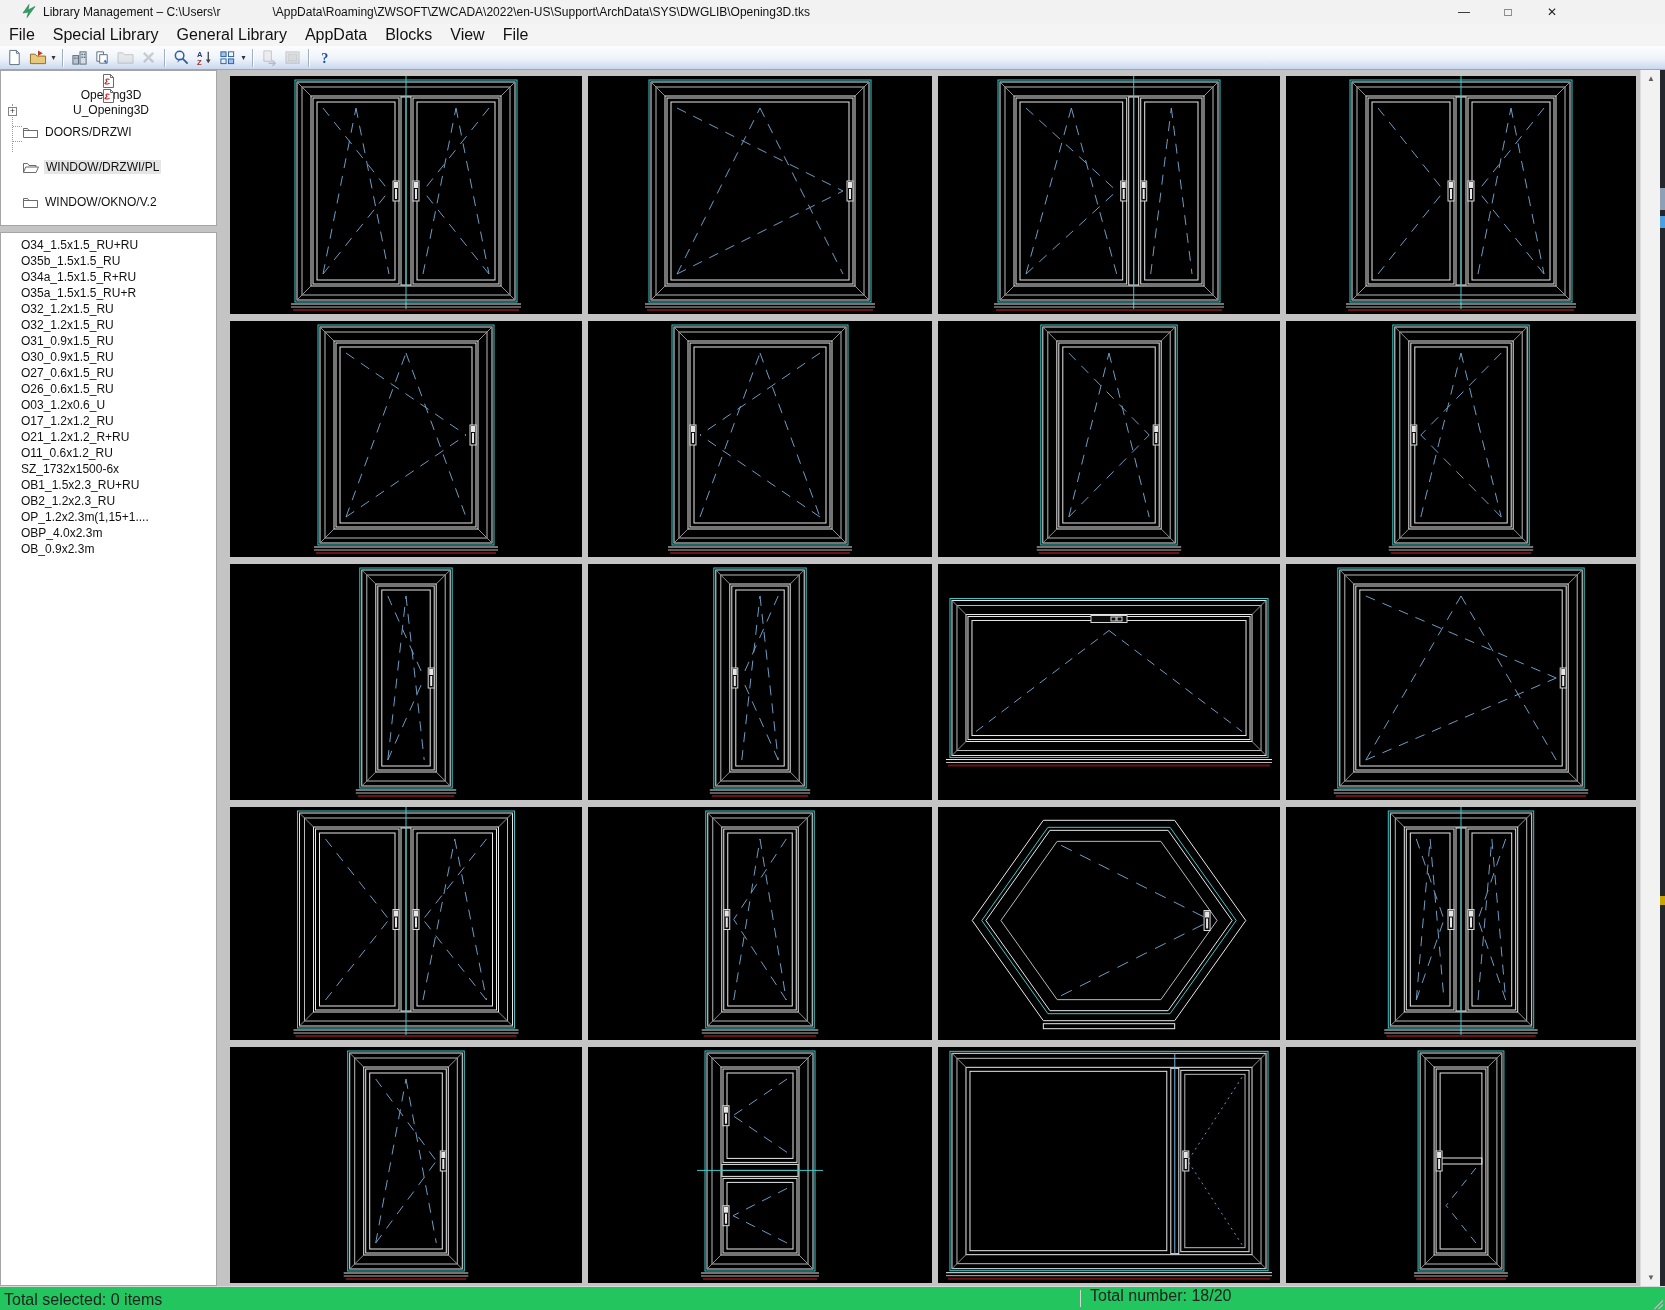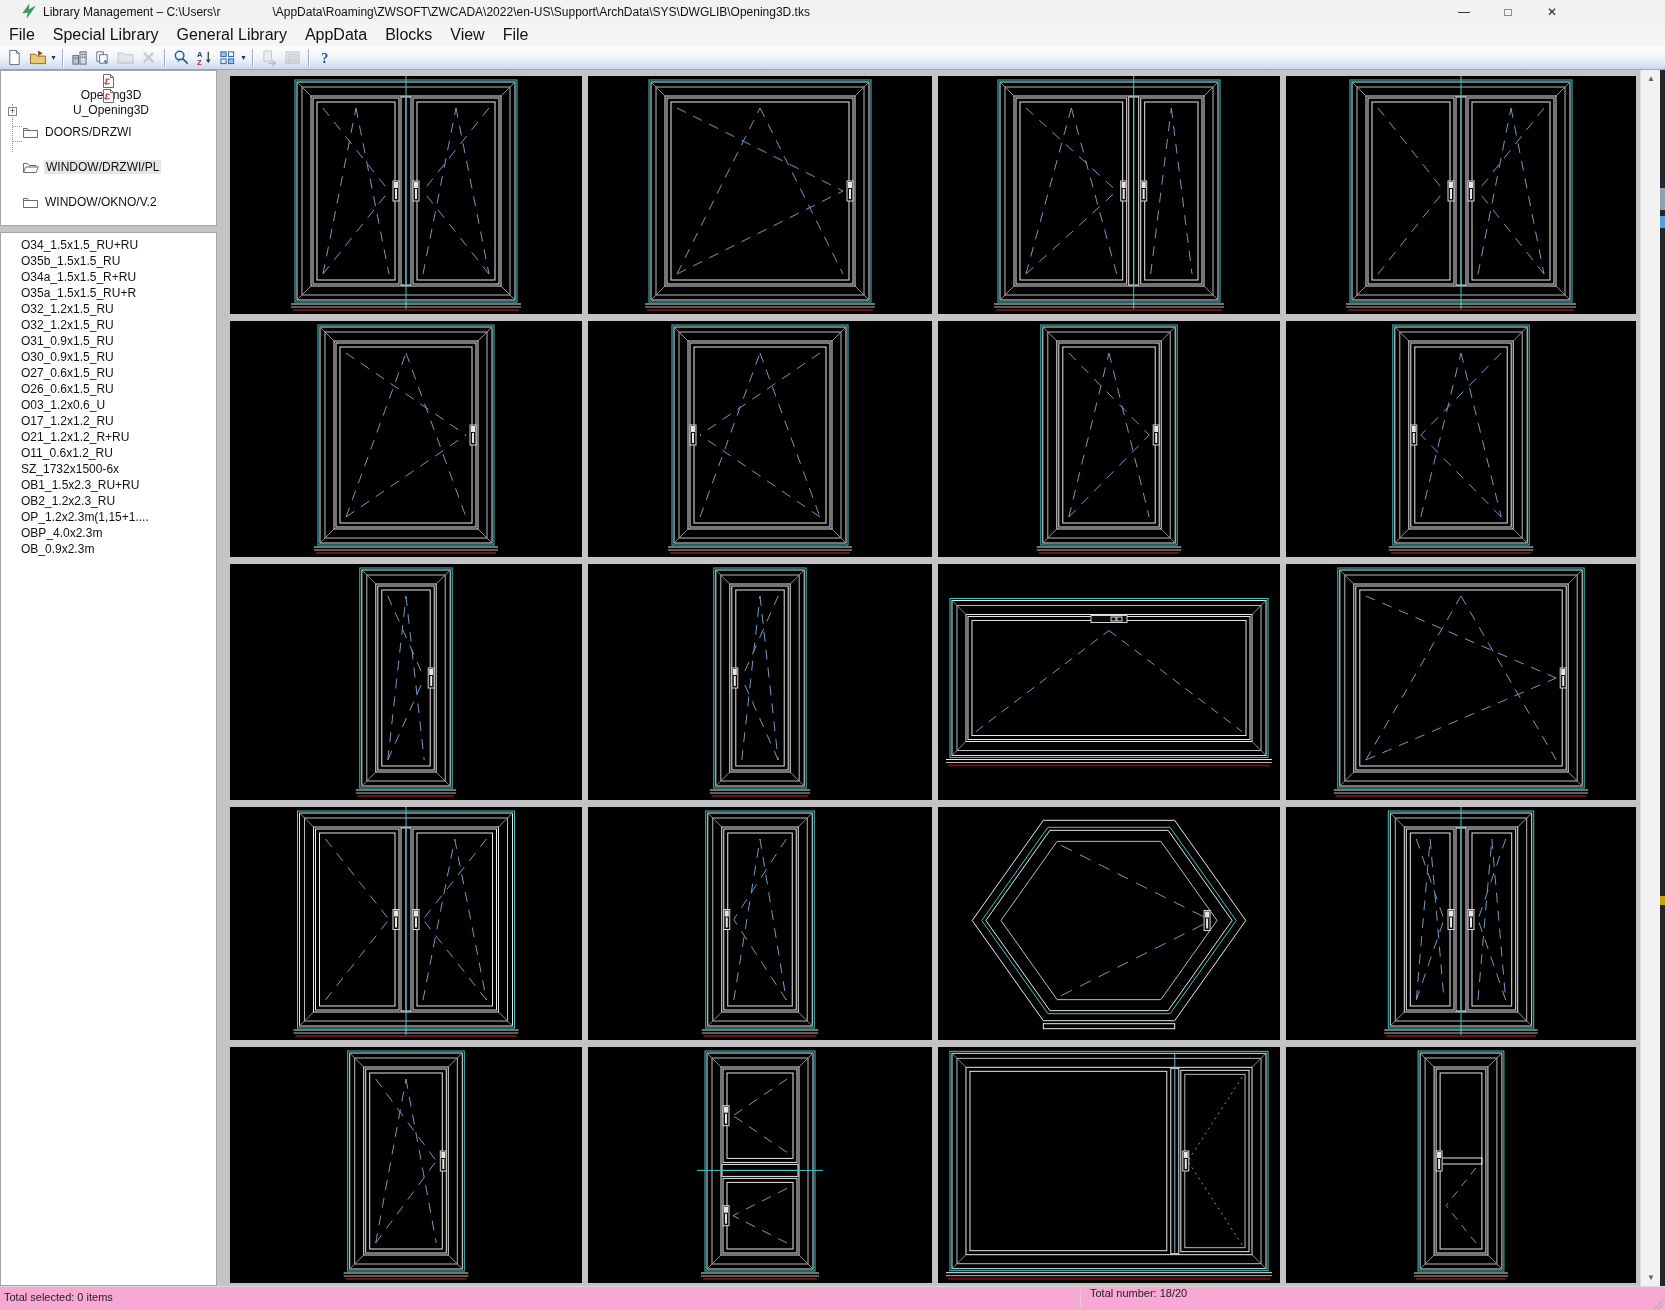--- a/index.html
+++ b/index.html
@@ -63,22 +63,22 @@
   
   .scrollbar{position:absolute;left:1640px;top:70px;width:20px;height:1216px;background:#f2f2f2;
              border-left:1px solid #dcdcdc;box-sizing:border-box;}
   .scroll-btn{position:absolute;left:0;width:20px;height:17px;display:flex;align-items:center;
               justify-content:center;font-size:8px;color:#616161;}
   .scroll-up{top:0;} .scroll-down{bottom:0;}
   .edge-strip{position:absolute;left:1660px;top:70px;width:5px;height:1216px;background:#23262b;}
   .speck{position:absolute;left:0;width:5px;}
 
   
-  .statusbar{position:absolute;left:0;top:1286px;width:100%;height:24px;background:#f9a8d4;
-             border-top:1px solid #d9d9d9;font-size:11px;color:#222;}
+  .statusbar{position:absolute;left:0;top:1286px;width:100%;height:24px;background:#22c55e;
+             border-top:1px solid #d9d9d9;font-size:16px;color:#222;}
   .status-left{position:absolute;left:4px;top:4px;}
   .status-div{position:absolute;left:1080px;top:3px;height:17px;border-left:1px solid #d5d5d5;}
   .status-right{position:absolute;left:1090px;top:0;}
   .grip{position:absolute;right:2px;bottom:2px;width:11px;height:11px;
         background:linear-gradient(135deg,transparent 55%,#b5b5b5 55%,#b5b5b5 65%,transparent 65%,transparent 75%,#b5b5b5 75%,#b5b5b5 85%,transparent 85%);}
 </style>
 </head>
 <body>
 
 <div class="app">

